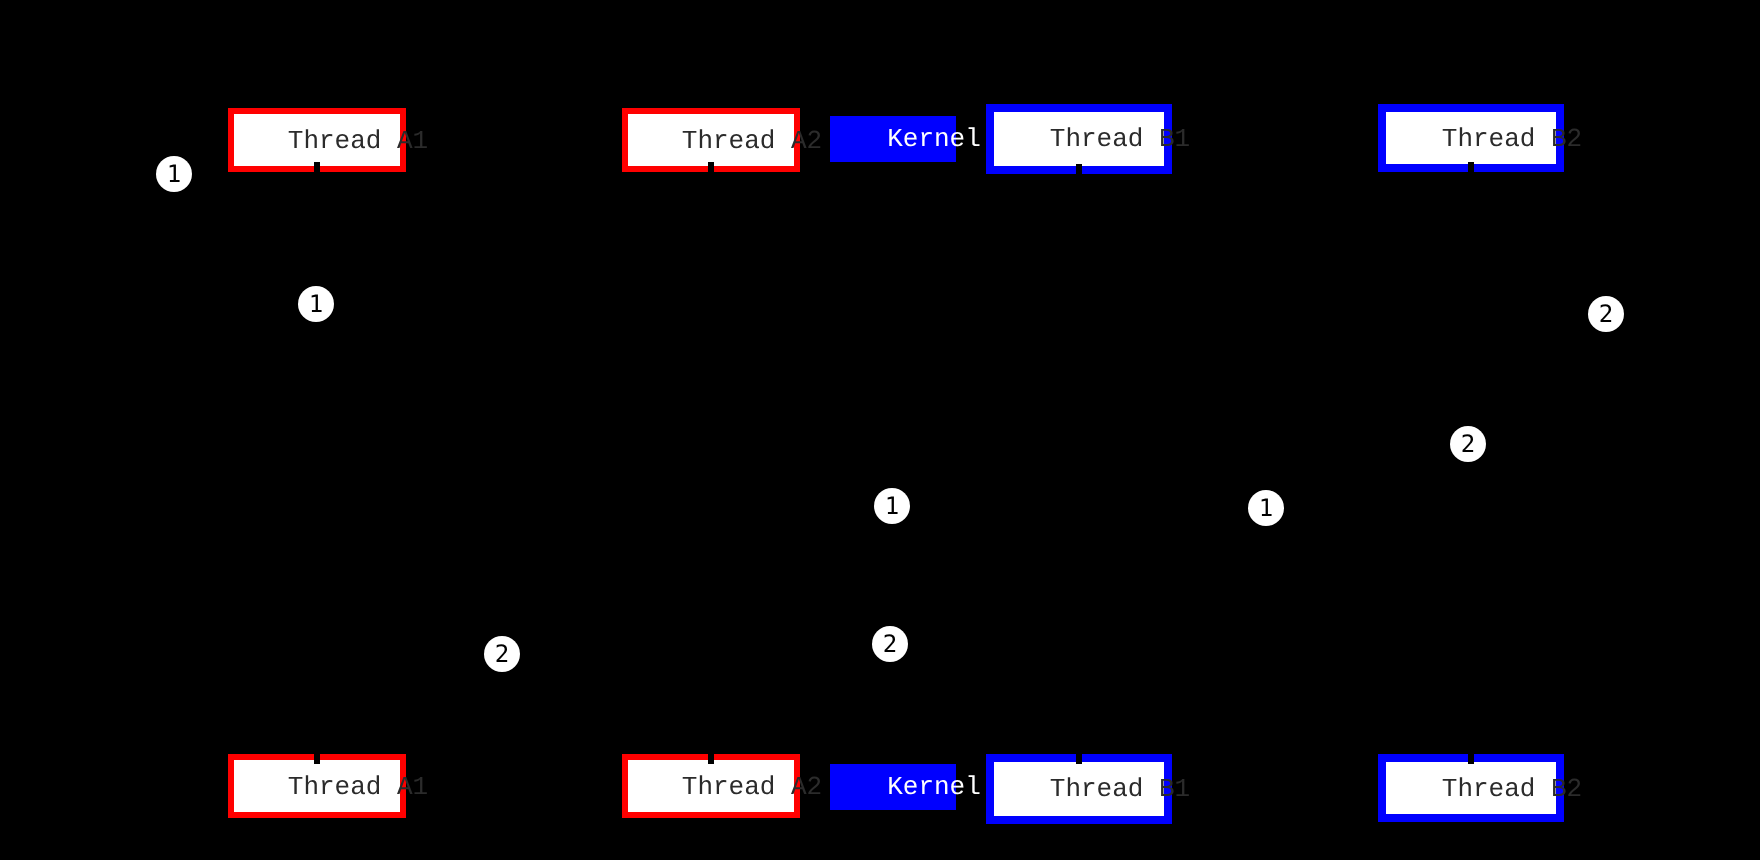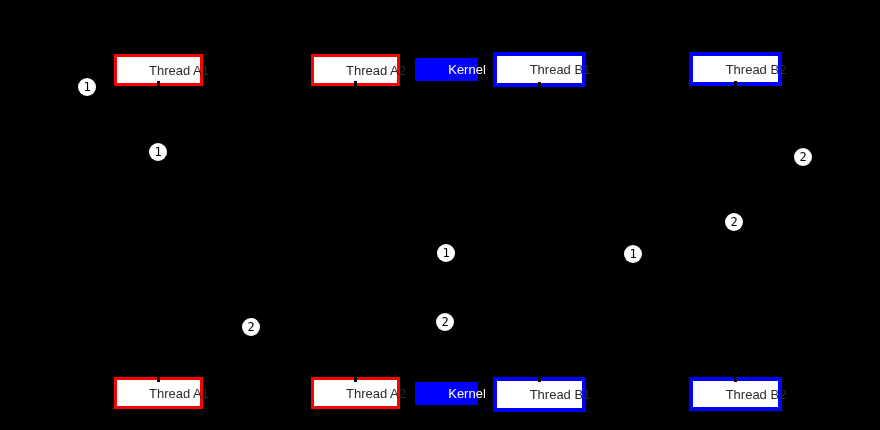--- a/index.html
+++ b/index.html
@@ -15,21 +15,21 @@
     width: 880px;
     height: 430px;
     background: #000000;
   }
   .pbox {
     position: absolute;
     box-sizing: border-box;
     display: flex;
     align-items: center;
     justify-content: center;
-    font-family: Liberation Sans, sans-serif;
+    font-family: Liberation Mono, monospace;
     font-size: 13px;
     white-space: nowrap;
     padding-left: 41px;
   }
   .pbox span {
     display: block;
     line-height: 1;
   }
   .stub {
     position: absolute;

